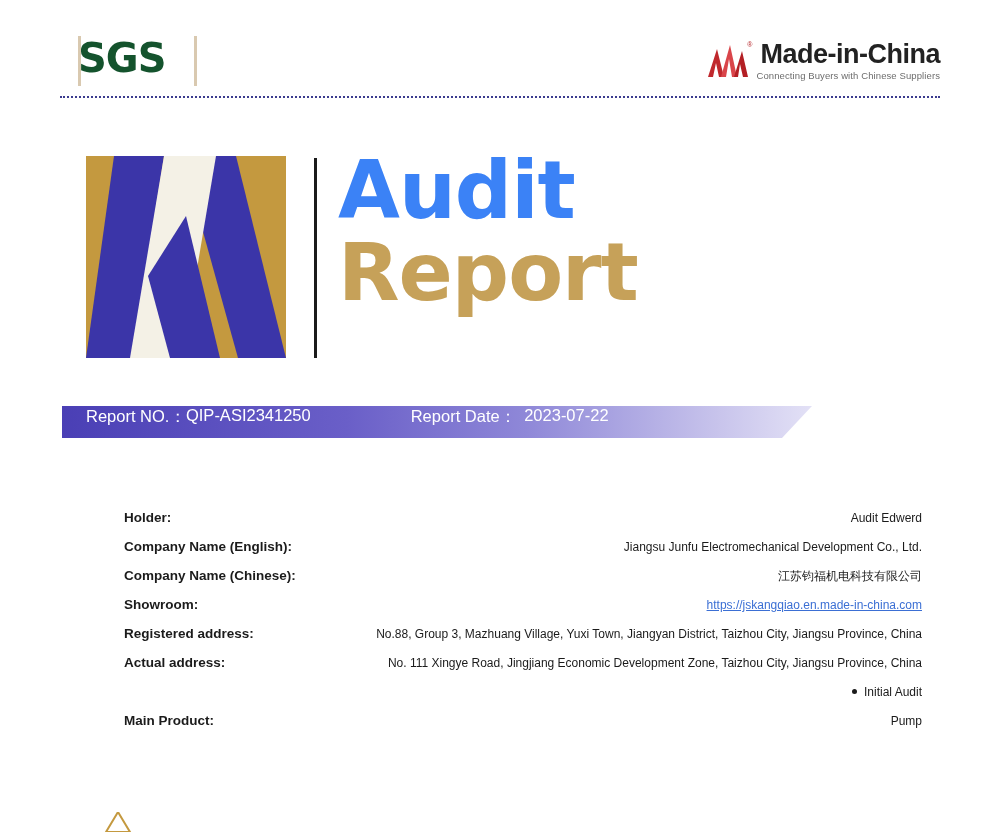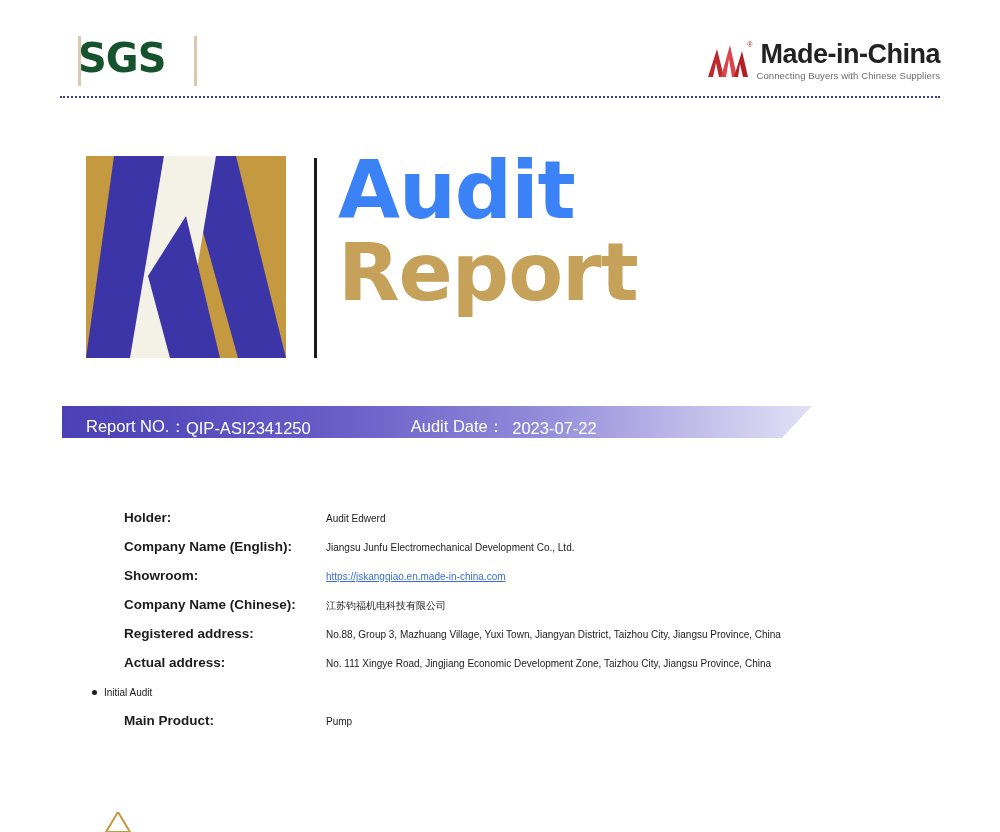--- a/index.html
+++ b/index.html
@@ -172,21 +172,21 @@
   .banner-bg {
     position: absolute;
     inset: 0;
     background: linear-gradient(90deg, #4a3fb5 0%, #6a5fc8 38%, #8f88d8 62%, #c9c5ec 88%, #e3e1f6 100%);
     clip-path: polygon(0 0, 100% 0, 96% 100%, 0 100%);
   }
   .banner-row {
     position: absolute;
     inset: 0;
     display: flex;
-    align-items: flex-end;
+    align-items: flex-start;
     color: #fff;
     font-size: 16.5px;
   }
   .banner-label { margin-left: 24px; }
   .banner-value { }
   .banner-label2 { margin-left: 100px; }
   .banner-value2 { margin-left: 8px; }
 
   
   .info {
@@ -204,23 +204,24 @@
     width: 202px;
     flex: 0 0 202px;
     font-size: 13.5px;
     font-weight: bold;
     color: #1b1b1b;
     line-height: 20px;
     padding-left: 32px;
   }
   .info-value {
     flex: 1;
-    font-size: 10px;
+    font-size: 12px;
     color: #1b1b1b;
     line-height: 21px;
+    text-align: right;
   }
   .info-value.link {
     color: #3b6fd4;
     text-decoration: underline;
   }
   .info-value.cn {
     font-family: "DejaVu Sans", sans-serif;
   }
   .bullet {
     display: inline-block;
@@ -287,45 +288,45 @@
       <span class="title-line1">Audit</span>
       <span class="title-line2">Report</span>
     </div>
   </div>
 
   <div class="banner">
     <div class="banner-bg"></div>
     <div class="banner-row">
       <span class="banner-label">Report NO.：</span>
       <span class="banner-value">QIP-ASI2341250</span>
-      <span class="banner-label2">Audit Date：</span>
+      <span class="banner-label2">Report Date：</span>
       <span class="banner-value2">2023-07-22</span>
     </div>
   </div>
 
   <div class="info">
 
     <div class="info-row">
       <div class="info-label">Holder:</div>
       <div class="info-value">Audit Edwerd</div>
     </div>
 
     <div class="info-row">
       <div class="info-label">Company Name (English):</div>
       <div class="info-value">Jiangsu Junfu Electromechanical Development Co., Ltd.</div>
     </div>
 
     <div class="info-row">
+      <div class="info-label">Company Name (Chinese):</div>
+      <div class="info-value cn">江苏钧福机电科技有限公司</div>
+    </div>
+
+    <div class="info-row">
       <div class="info-label">Showroom:</div>
       <a class="info-value link" href="#">https://jskangqiao.en.made-in-china.com</a>
-    </div>
-
-    <div class="info-row">
-      <div class="info-label">Company Name (Chinese):</div>
-      <div class="info-value cn">江苏钧福机电科技有限公司</div>
     </div>
 
     <div class="info-row">
       <div class="info-label">Registered address:</div>
       <div class="info-value">No.88, Group 3, Mazhuang Village, Yuxi Town, Jiangyan District, Taizhou City, Jiangsu Province, China</div>
     </div>
 
     <div class="info-row">
       <div class="info-label">Actual address:</div>
       <div class="info-value">No. 111 Xingye Road, Jingjiang Economic Development Zone, Taizhou City, Jiangsu Province, China</div>

